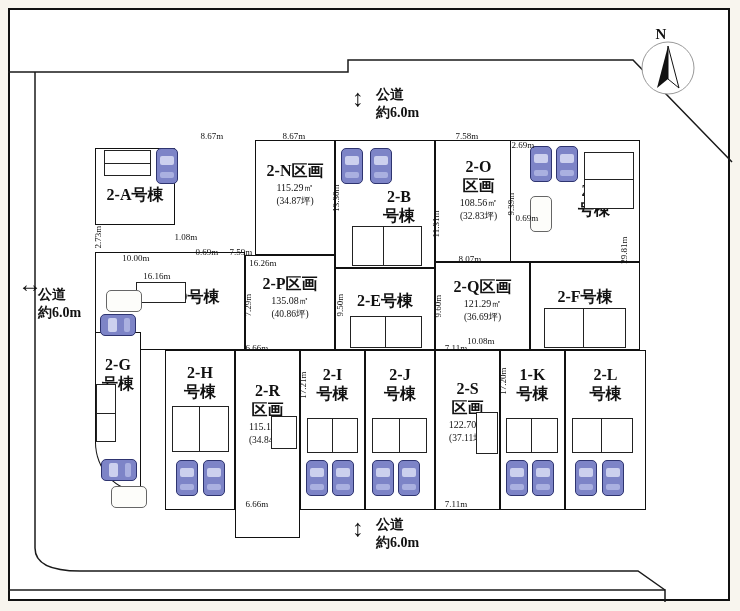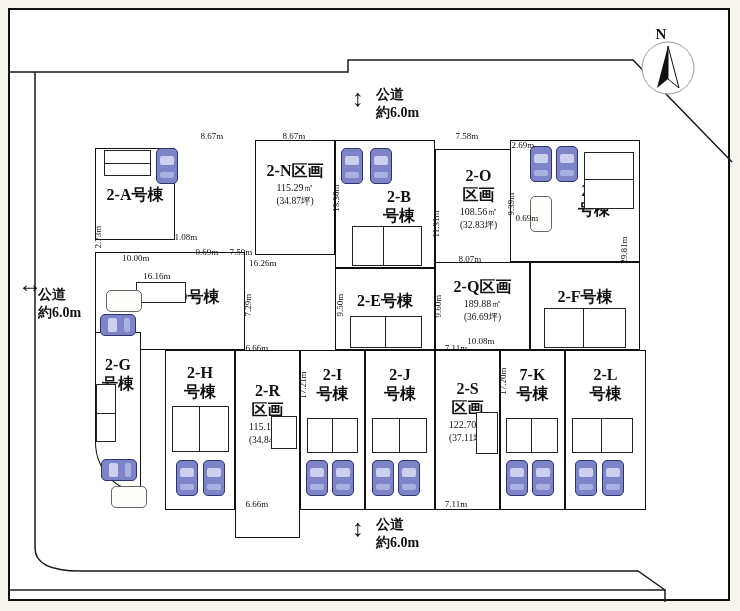--- a/index.html
+++ b/index.html
@@ -52,67 +52,74 @@
     <path d="M35,72 L35,548" fill="none" stroke="#1a1a1a" stroke-width="1.5"></path>
     <path d="M35,548 Q35,571 80,571 L638,571 L665,590" fill="none" stroke="#1a1a1a" stroke-width="1.5"></path>
     <path d="M8,590 L665,590 L665,602" fill="none" stroke="#1a1a1a" stroke-width="1.5"></path>
     <g>
       <circle cx="668" cy="68" r="26" fill="#ffffff" stroke="#999" stroke-width="1"></circle>
       <polygon points="668,46 657,88 668,79" fill="#111"></polygon>
       <polygon points="668,46 679,88 668,79" fill="#ffffff" stroke="#111" stroke-width="1"></polygon>
     </g>
   </svg>
 
-  <div class="lot" style="left:95px;top:148px;width:80px;height:92px">
+  <div class="lot" style="left:95px;top:148px;width:80px;height:77px">
     <div class="lot-label" style="top:36px">
         <div class="lot-name">2-A号棟</div>
       </div>
   </div>
   <div class="lot" style="left:255px;top:140px;width:80px;height:115px">
     <div class="lot-label" style="top:20px">
       <div class="lot-name">2-N区画</div>
       <div class="lot-area">115.29㎡</div>
       <div class="lot-tsubo">(34.87坪)</div>
     </div>
   </div>
   <div class="lot" style="left:335px;top:140px;width:100px;height:128px">
     <div class="lot-label" style="top:46px;left:26px;right:auto;width:74px">
         <div class="lot-name">2-B
 号棟</div>
       </div>
   </div>
-  <div class="lot" style="left:435px;top:149px;width:87px;height:122px">
+  <div class="lot" style="left:435px;top:140px;width:87px;height:122px">
     <div class="lot-label" style="top:16px">
       <div class="lot-name">2-O
 区画</div>
       <div class="lot-area">108.56㎡</div>
       <div class="lot-tsubo">(32.83坪)</div>
     </div>
   </div>
   <div class="lot" style="left:510px;top:140px;width:130px;height:122px">
     <div class="lot-label" style="top:40px;left:36px;right:auto;width:94px">
         <div class="lot-name">2-C
 号棟</div>
       </div>
   </div>
 
   <div class="lot" style="left:95px;top:252px;width:150px;height:98px">
     <div class="lot-label" style="top:34px;left:40px;right:auto;width:110px">
         <div class="lot-name">2-D号棟</div>
       </div>
   </div>
+  <div class="lot" style="left:245px;top:255px;width:90px;height:95px">
+    <div class="lot-label" style="top:18px">
+      <div class="lot-name">2-P区画</div>
+      <div class="lot-area">135.08㎡</div>
+      <div class="lot-tsubo">(40.86坪)</div>
+    </div>
+  </div>
   <div class="lot" style="left:335px;top:268px;width:100px;height:82px">
     <div class="lot-label" style="top:22px">
         <div class="lot-name">2-E号棟</div>
       </div>
   </div>
   <div class="lot" style="left:435px;top:262px;width:95px;height:88px">
     <div class="lot-label" style="top:14px">
       <div class="lot-name">2-Q区画</div>
-      <div class="lot-area">189.88㎡</div>
+      <div class="lot-area">121.29㎡</div>
       <div class="lot-tsubo">(36.69坪)</div>
     </div>
   </div>
   <div class="lot" style="left:530px;top:262px;width:110px;height:88px">
     <div class="lot-label" style="top:24px">
         <div class="lot-name">2-F号棟</div>
       </div>
   </div>
 
   <div class="lot" style="left:95px;top:332px;width:46px;height:160px;border-bottom-left-radius:48px 52px">
@@ -150,21 +157,21 @@
   <div class="lot" style="left:435px;top:350px;width:65px;height:160px">
     <div class="lot-label" style="top:28px">
       <div class="lot-name">2-S
 区画</div>
       <div class="lot-area">122.70㎡</div>
       <div class="lot-tsubo">(37.11坪)</div>
     </div>
   </div>
   <div class="lot" style="left:500px;top:350px;width:65px;height:160px">
     <div class="lot-label" style="top:14px">
-        <div class="lot-name">7-K
+        <div class="lot-name">1-K
 号棟</div>
       </div>
   </div>
   <div class="lot" style="left:565px;top:350px;width:81px;height:160px">
     <div class="lot-label" style="top:14px">
         <div class="lot-name">2-L
 号棟</div>
       </div>
   </div>
 

